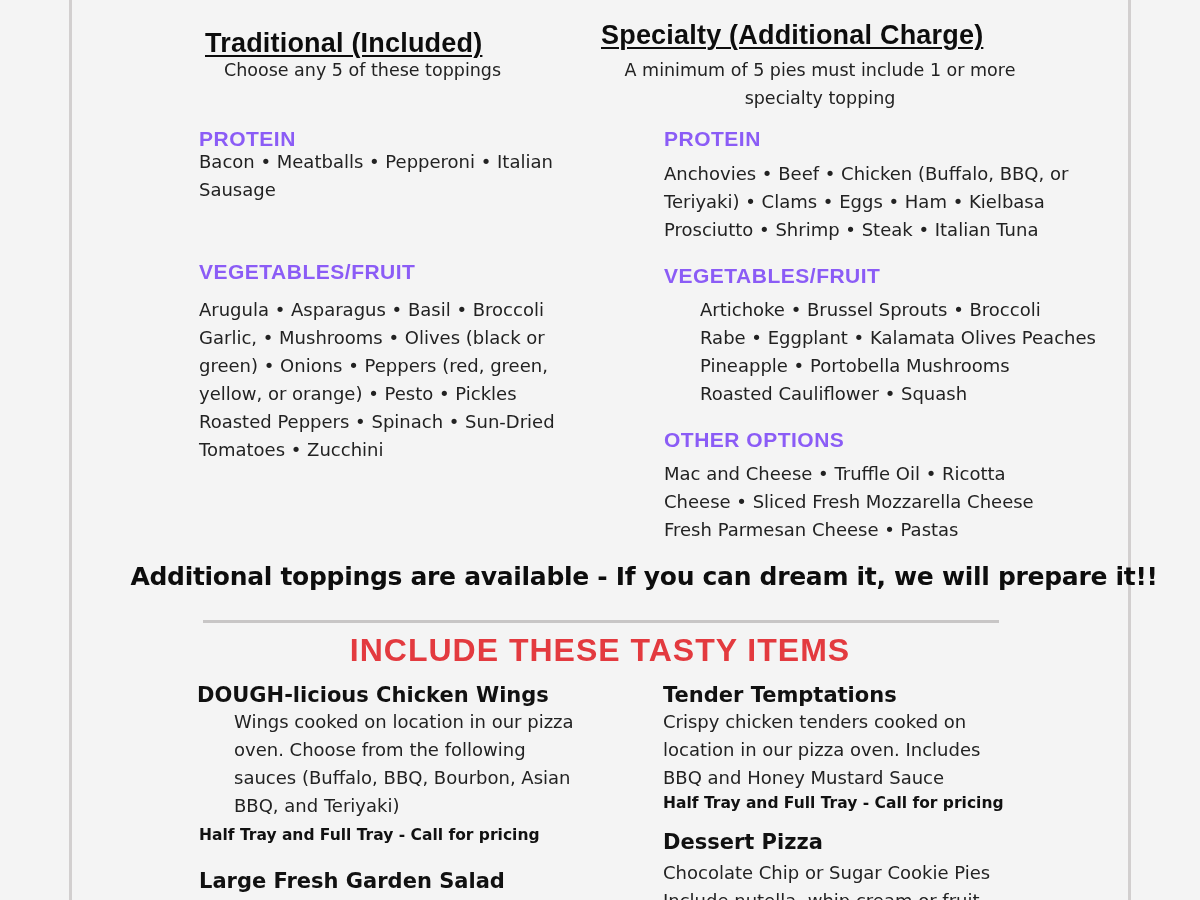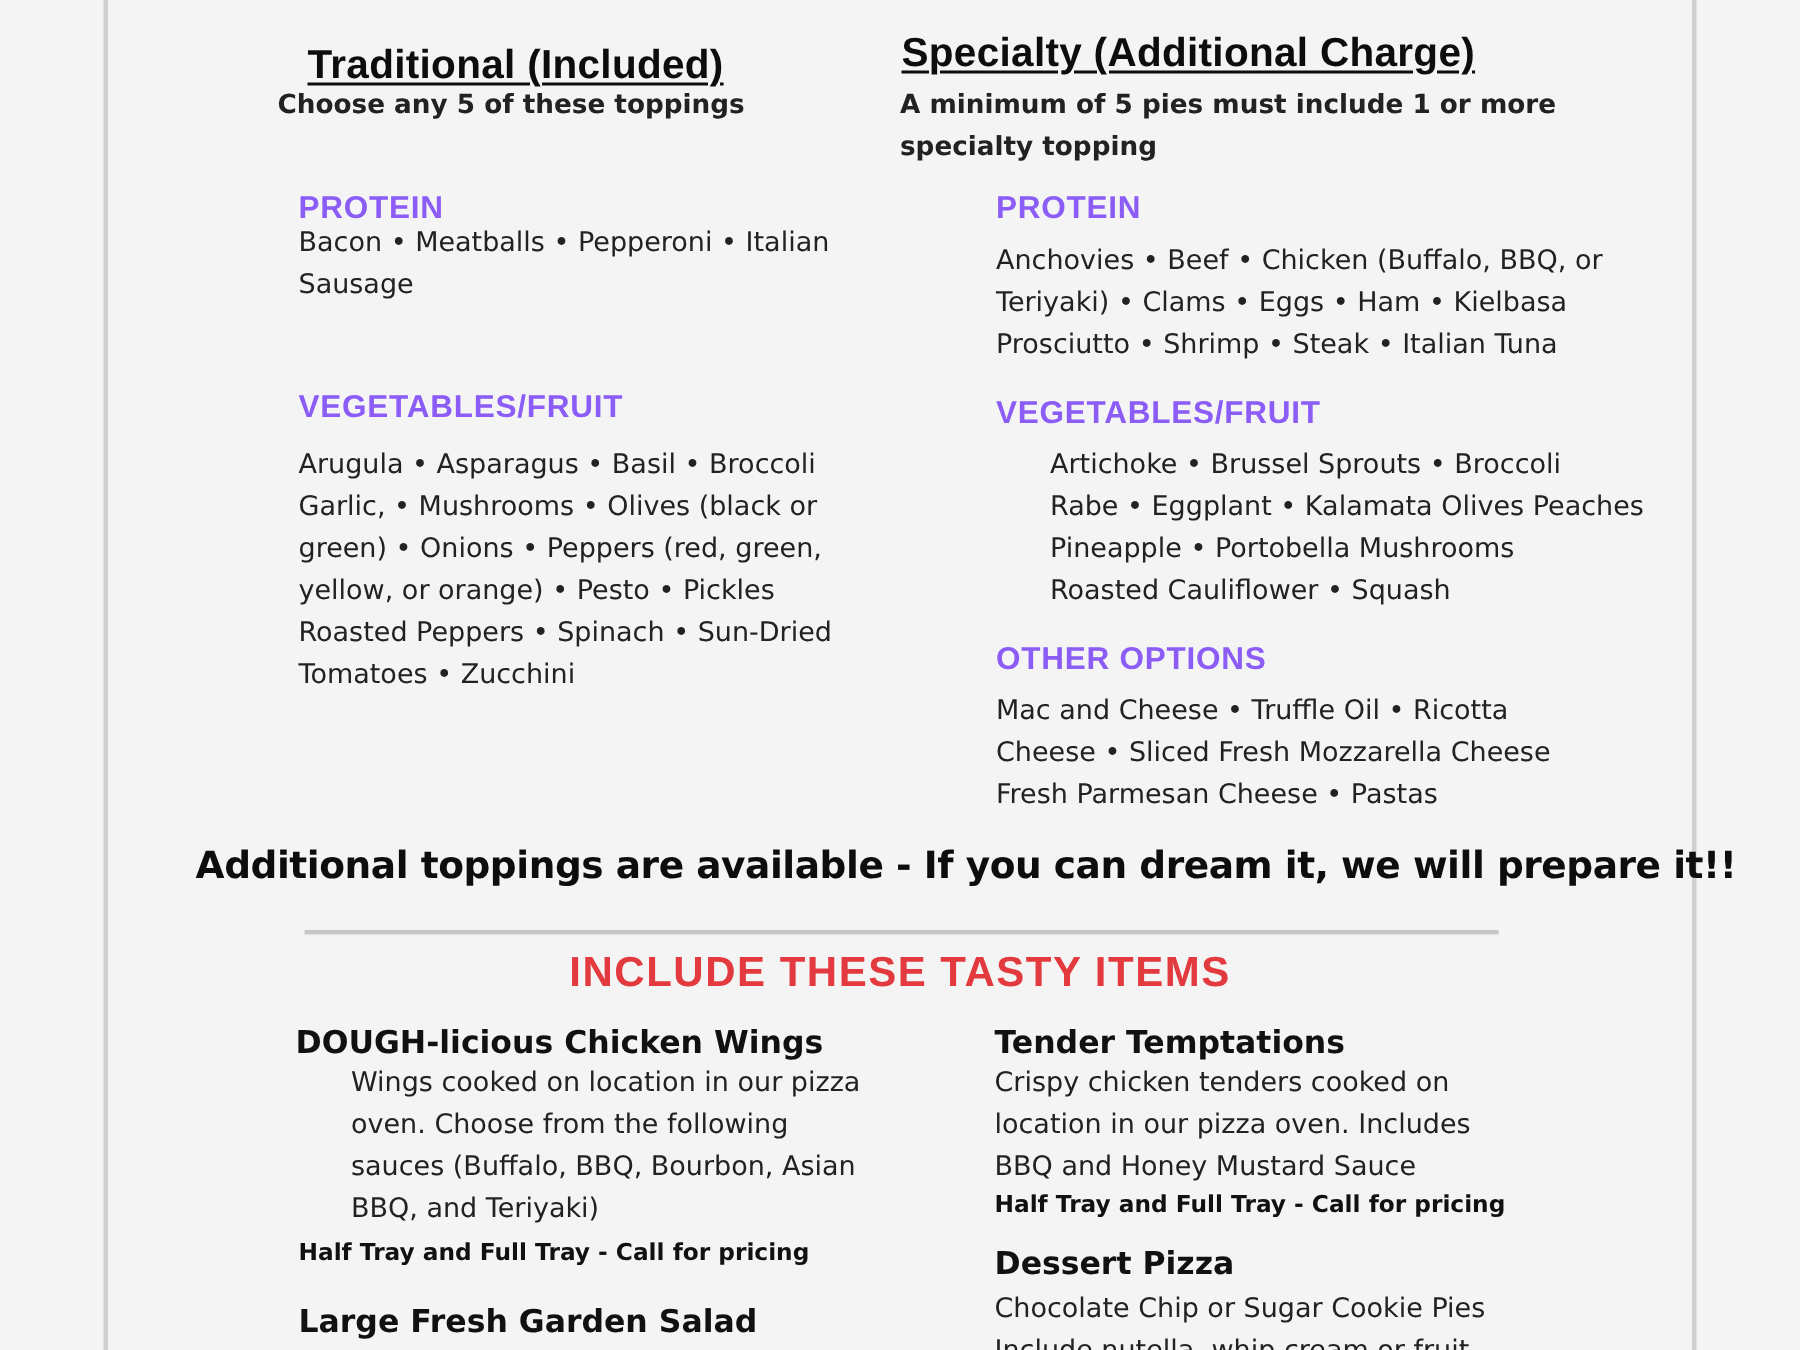--- a/index.html
+++ b/index.html
@@ -19,22 +19,22 @@
       background: #d2cfcf;
     }
     .col-title {
       position: absolute; font-family: "Liberation Sans", sans-serif;
       font-weight: bold; font-size: 27px; color: #0d0d0d;
       text-decoration: underline; text-decoration-thickness: 2px;
       text-underline-offset: 3px; white-space: nowrap; letter-spacing: 0.2px;
     }
     .col-sub {
       position: absolute; font-family: "DejaVu Sans", sans-serif;
-      font-size: 17.5px; color: #222; text-align: left; line-height: 28px;
-      font-weight: 700;
+      font-size: 17.5px; color: #222; text-align: center; line-height: 28px;
+      font-weight: 400;
     }
     .cat {
       position: absolute; font-family: "Liberation Sans", sans-serif;
       font-weight: bold; font-size: 21px; color: #8b5cf6; letter-spacing: 0.5px;
       white-space: nowrap;
     }
     .items {
       position: absolute; font-family: "DejaVu Sans", sans-serif;
       font-size: 18px; line-height: 28px; color: #222;
       white-space: pre-line;
@@ -44,21 +44,21 @@
       font-family: "DejaVu Sans", sans-serif; font-weight: bold;
       font-size: 25px; color: #0d0d0d; letter-spacing: -0.3px; padding-left: 44px;
     }
     .divider {
       position: absolute; left: 203px; top: 620px; width: 796px; height: 3px;
       background: #c8c6c6;
     }
     .section-title {
       position: absolute; left: 0; width: 1200px; top: 632px; text-align: center;
       font-family: "Liberation Sans", sans-serif; font-weight: bold;
-      font-size: 28px; color: #e33a3f; letter-spacing: 1px;
+      font-size: 32px; color: #e33a3f; letter-spacing: 1px;
     }
     .item-title {
       position: absolute; font-family: "DejaVu Sans", sans-serif; font-weight: bold;
       font-size: 21px; color: #111; white-space: nowrap;
     }
     .item-desc {
       position: absolute; font-family: "DejaVu Sans", sans-serif;
       font-size: 18px; line-height: 28px; color: #222; white-space: pre-line;
     }
     .item-price {

